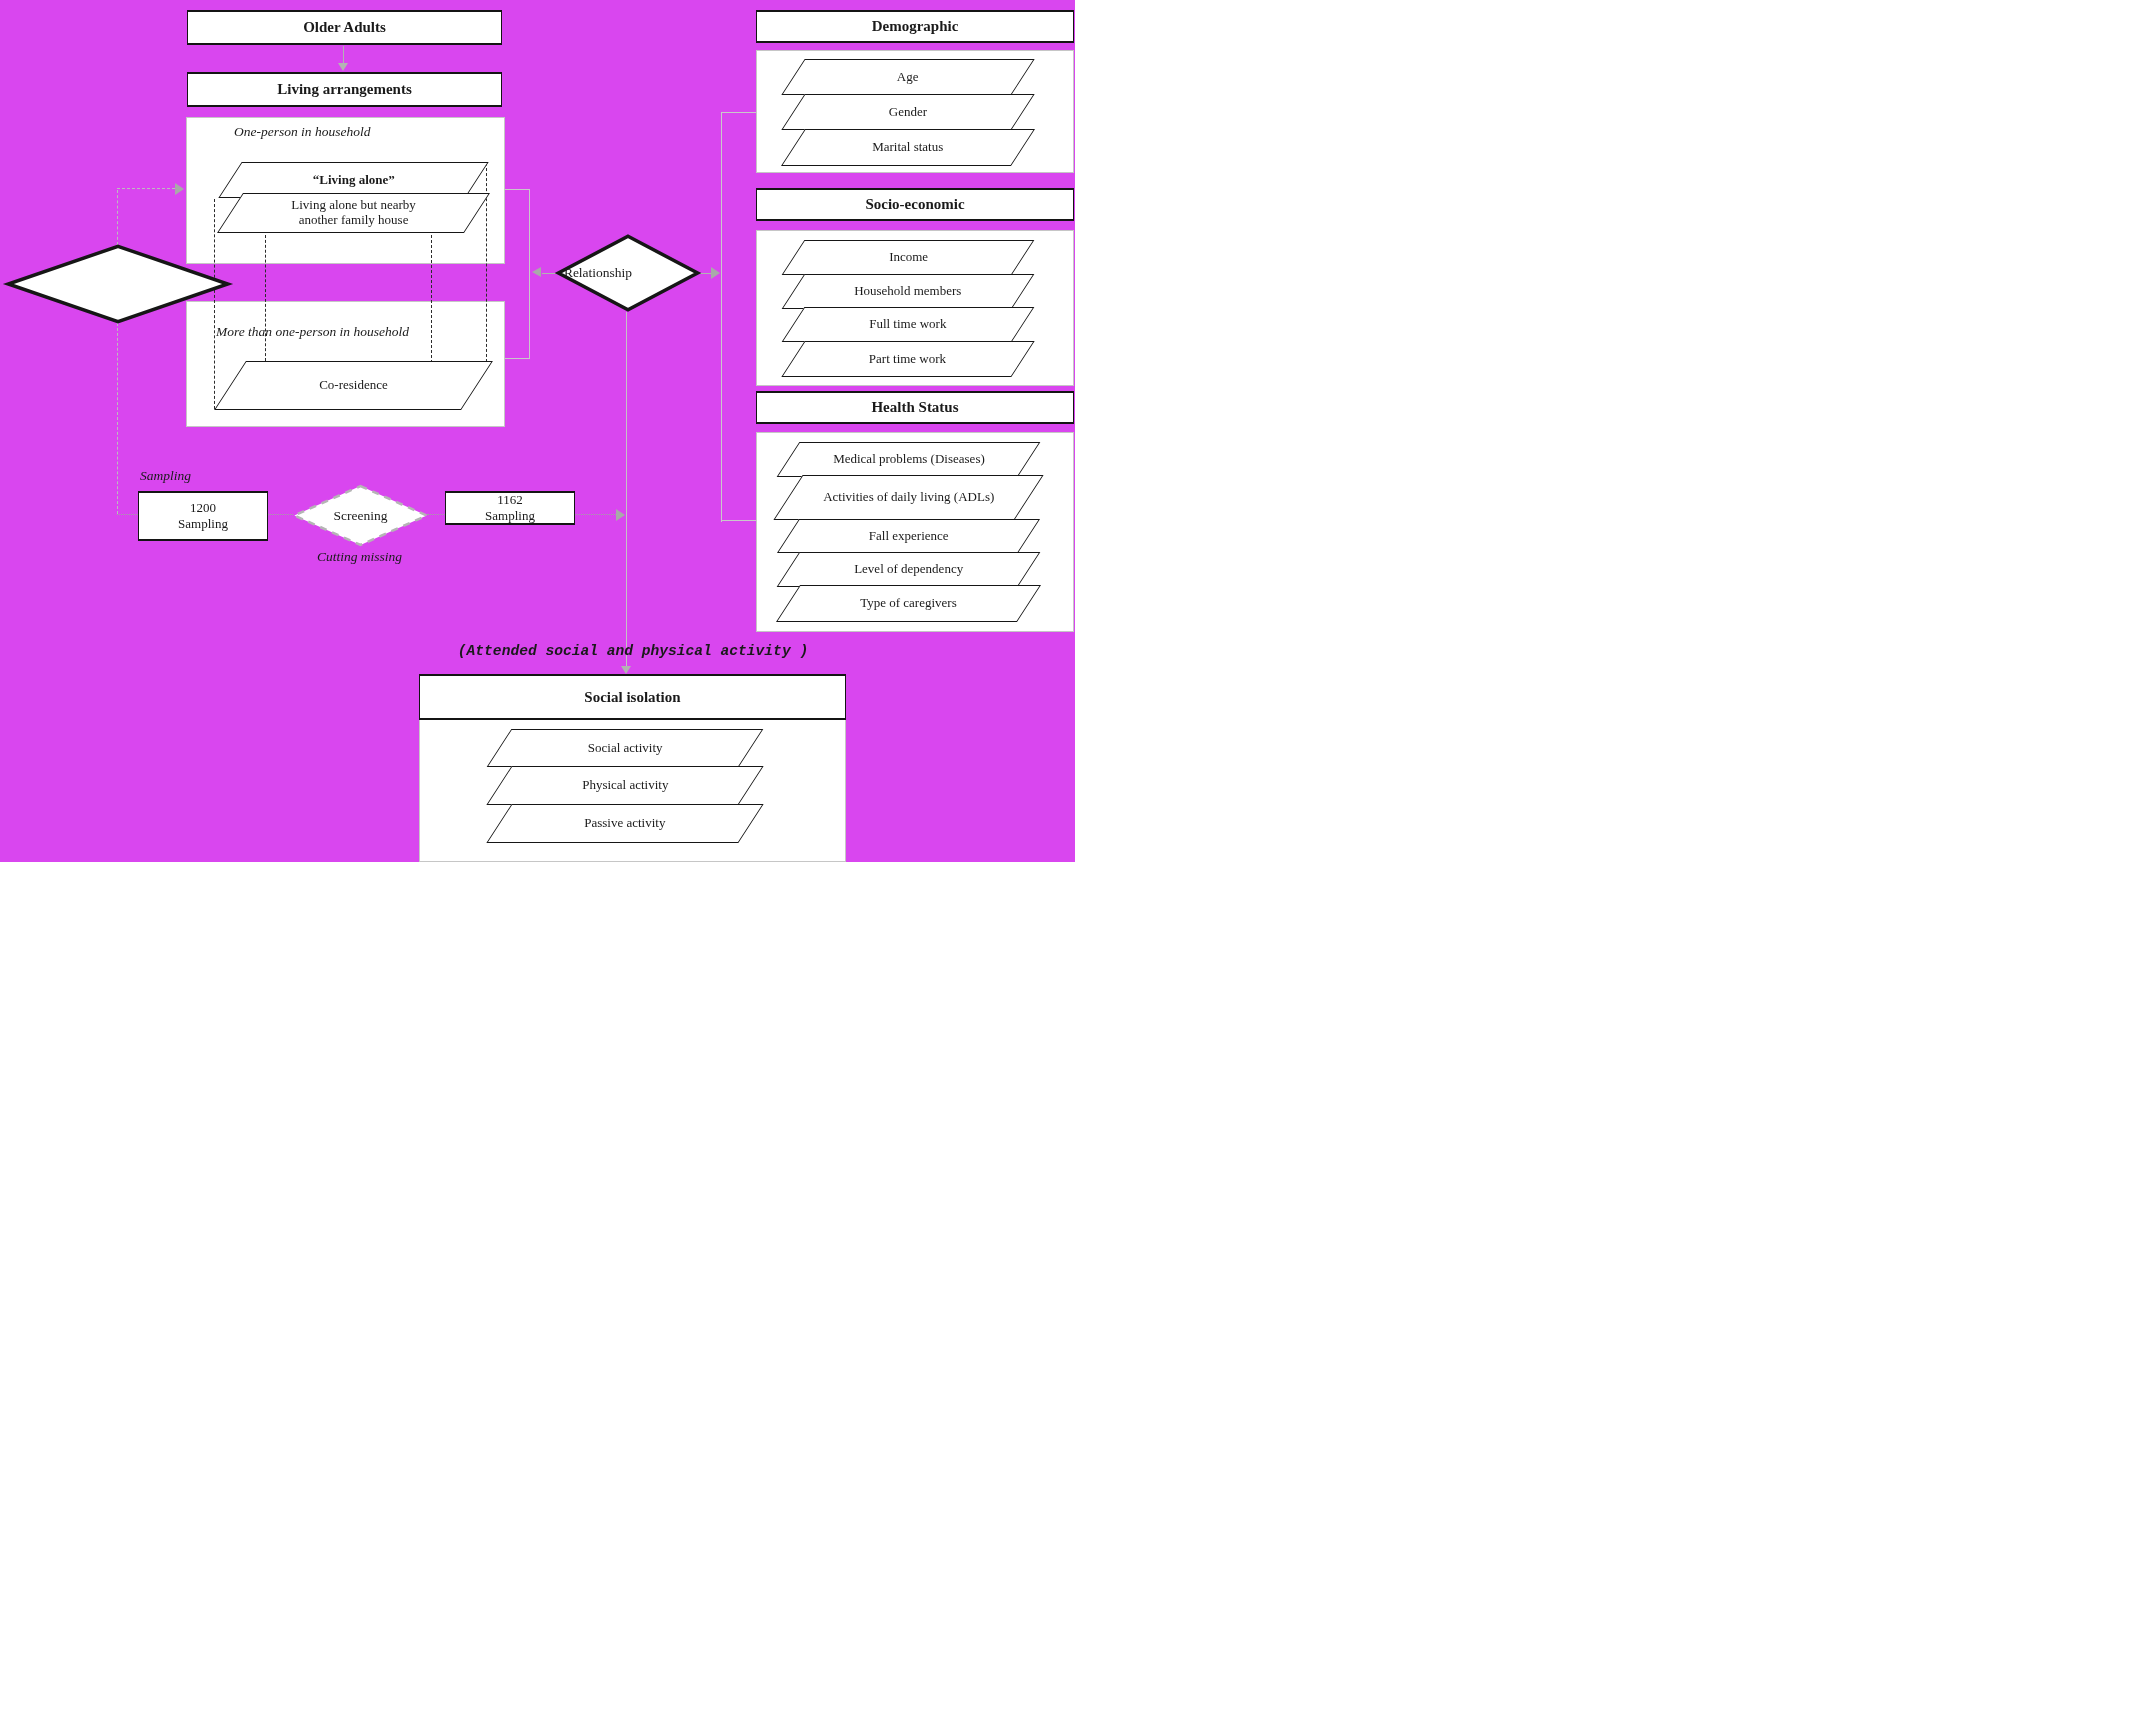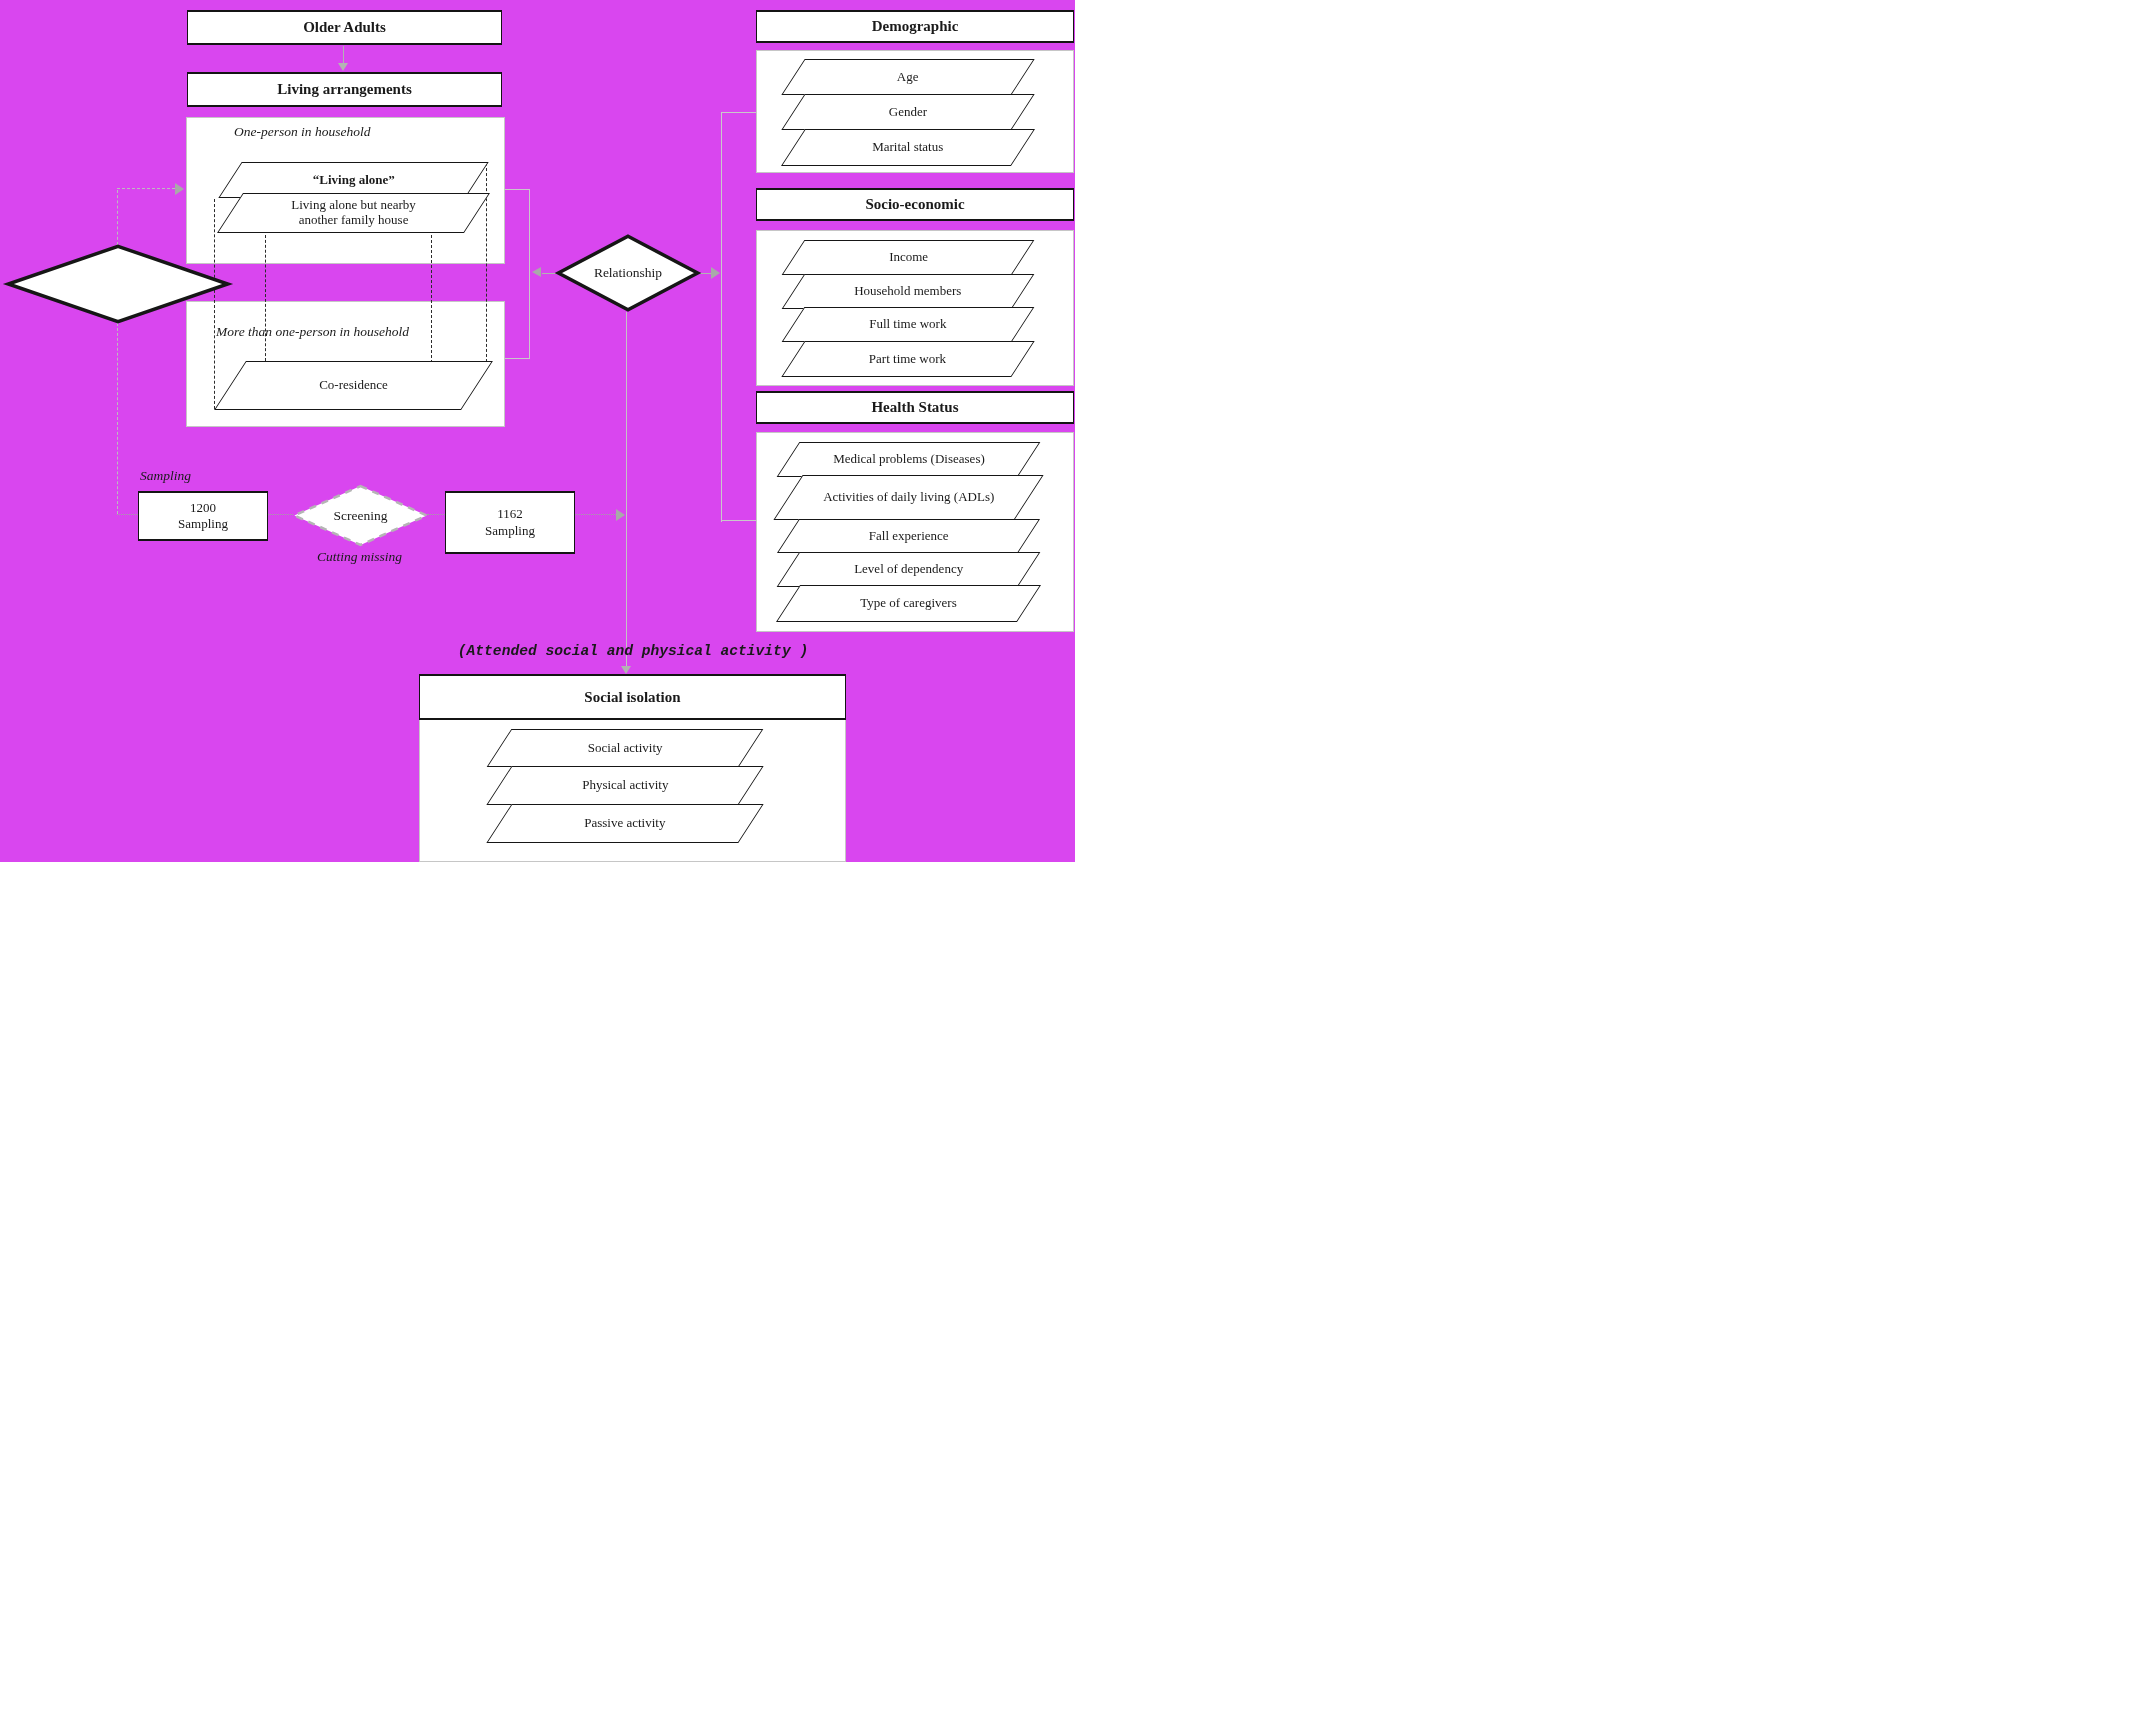--- a/index.html
+++ b/index.html
@@ -126,35 +126,35 @@
     <span class="pt">Co-residence</span>
   </div>
 
   <svg class="dsvg" style="left:5.6px;top:245px;width:224px;height:78px;" viewBox="0 0 100 60" preserveAspectRatio="none">
     <polygon points="50,1 99,30 50,59 1,30" fill="#ffffff" stroke="#161616" stroke-width="3.5" vector-effect="non-scaling-stroke"></polygon>
   </svg>
 
   <svg class="dsvg" style="left:557px;top:235px;width:142px;height:76px;" viewBox="0 0 100 60" preserveAspectRatio="none">
     <polygon points="50,1 99,30 50,59 1,30" fill="#ffffff" stroke="#161616" stroke-width="3.5" vector-effect="non-scaling-stroke"></polygon>
   </svg>
-  <div class="dlabel" style="left:557px;top:235px;width:142px;height:76px;">Relationship</div>
+  <div class="dlabel" style="left:527px;top:235px;width:142px;height:76px;">Relationship</div>
 
   <div class="ilabel" style="left:140px;top:468px;">Sampling</div>
 
   <div class="sbox" style="left:138px;top:491px;width:130px;height:50px;">
     <span>1200</span>
     <span>Sampling</span>
   </div>
 
   <svg class="dsvg" style="left:293px;top:485px;width:135px;height:61px;" viewBox="0 0 100 60" preserveAspectRatio="none">
     <polygon points="50,1 99,30 50,59 1,30" fill="#ffffff" stroke="#b5b5b5" stroke-width="2.5" stroke-dasharray="7,6" vector-effect="non-scaling-stroke"></polygon>
   </svg>
   <div class="dlabel" style="left:293px;top:485px;width:135px;height:61px;">Screening</div>
 
-  <div class="sbox" style="left:445px;top:491px;width:130px;height:63px;">
+  <div class="sbox" style="left:445px;top:491px;width:130px;height:34px;">
     <span>1162</span>
     <span>Sampling</span>
   </div>
 
   <div class="ilabel" style="left:280px;top:549px;width:159px;text-align:center;">Cutting missing</div>
 
   <div class="hbox" style="left:756px;top:10px;width:318px;height:33px;">
     <span>Demographic</span>
   </div>
   <div class="para" style="left:793px;top:59px;width:230px;height:36px;">

